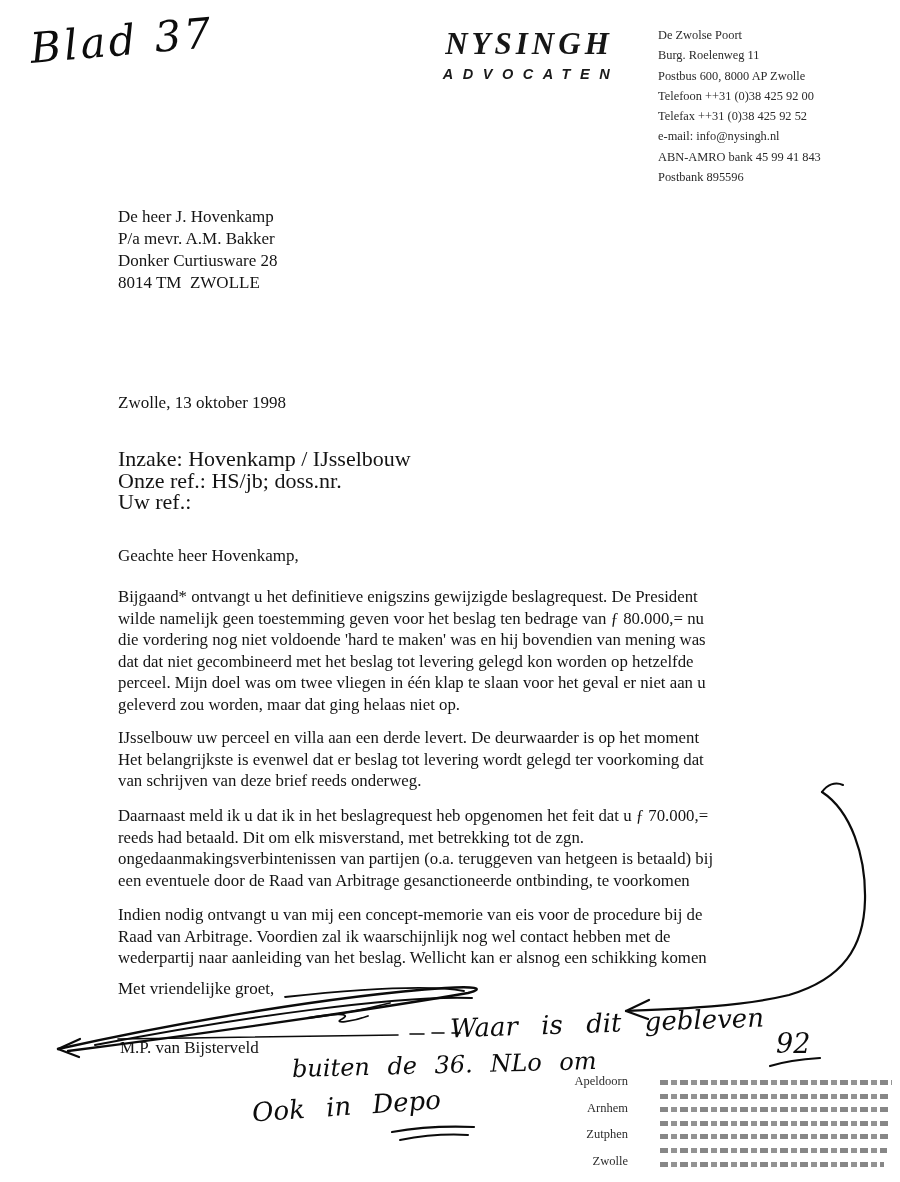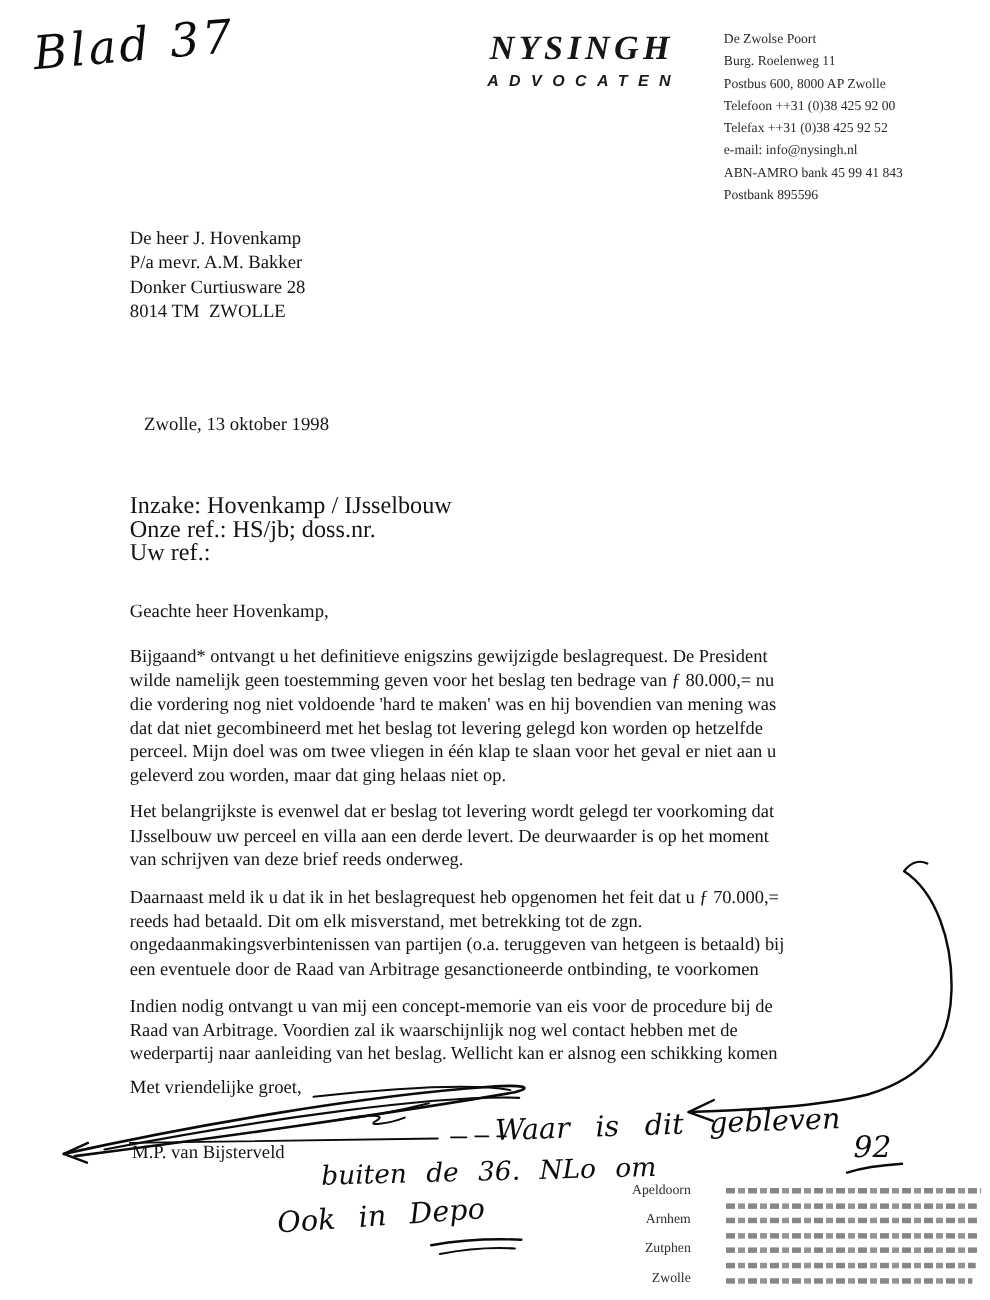--- a/index.html
+++ b/index.html
@@ -24,21 +24,21 @@
   .logo-sub{
     font-family:"Liberation Sans", sans-serif;
     font-size:14.5px;letter-spacing:9.5px;font-weight:600;color:#1a1a1a;
     margin-top:4px;margin-left:4px;
   }
   .contact{left:658px;top:25px;font-size:12.4px;line-height:20.3px;color:#2a2a2a;}
   .contact .line{white-space:pre;}
 
   
   .recipient{left:118px;top:206px;font-size:17px;line-height:22px;}
-  .dateline{left:118px;top:376px;font-size:17px;margin-left:13px;}
+  .dateline{left:118px;top:393px;font-size:17px;}
   .refs{left:118px;top:448px;font-size:22px;line-height:21.5px;}
   .salutation{left:118px;top:546px;font-size:17px;}
   .para{left:118px;font-size:16.8px;line-height:21.6px;}
   .para .line{white-space:pre;}
   .closing{left:118px;top:979px;font-size:17px;}
   .signer{left:120px;top:1038px;font-size:17px;}
 
   
   .hand{
     font-family:"DejaVu Serif", cursive;
@@ -104,22 +104,22 @@
   <div class="abs para" style="top:586px">
     <div class="line">Bijgaand* ontvangt u het definitieve enigszins gewijzigde beslagrequest. De President</div>
     <div class="line">wilde namelijk geen toestemming geven voor het beslag ten bedrage van ƒ 80.000,= nu</div>
     <div class="line">die vordering nog niet voldoende 'hard te maken' was en hij bovendien van mening was</div>
     <div class="line">dat dat niet gecombineerd met het beslag tot levering gelegd kon worden op hetzelfde</div>
     <div class="line">perceel. Mijn doel was om twee vliegen in één klap te slaan voor het geval er niet aan u</div>
     <div class="line">geleverd zou worden, maar dat ging helaas niet op.</div>
   </div>
 
   <div class="abs para" style="top:727px">
+    <div class="line">IJsselbouw uw perceel en villa aan een derde levert. De deurwaarder is op het moment</div>
     <div class="line">Het belangrijkste is evenwel dat er beslag tot levering wordt gelegd ter voorkoming dat</div>
-    <div class="line">IJsselbouw uw perceel en villa aan een derde levert. De deurwaarder is op het moment</div>
     <div class="line">van schrijven van deze brief reeds onderweg.</div>
   </div>
 
   <div class="abs para" style="top:805px">
     <div class="line">Daarnaast meld ik u dat ik in het beslagrequest heb opgenomen het feit dat u ƒ 70.000,=</div>
     <div class="line">reeds had betaald. Dit om elk misverstand, met betrekking tot de zgn.</div>
     <div class="line">ongedaanmakingsverbintenissen van partijen (o.a. teruggeven van hetgeen is betaald) bij</div>
     <div class="line">een eventuele door de Raad van Arbitrage gesanctioneerde ontbinding, te voorkomen</div>
   </div>
 

